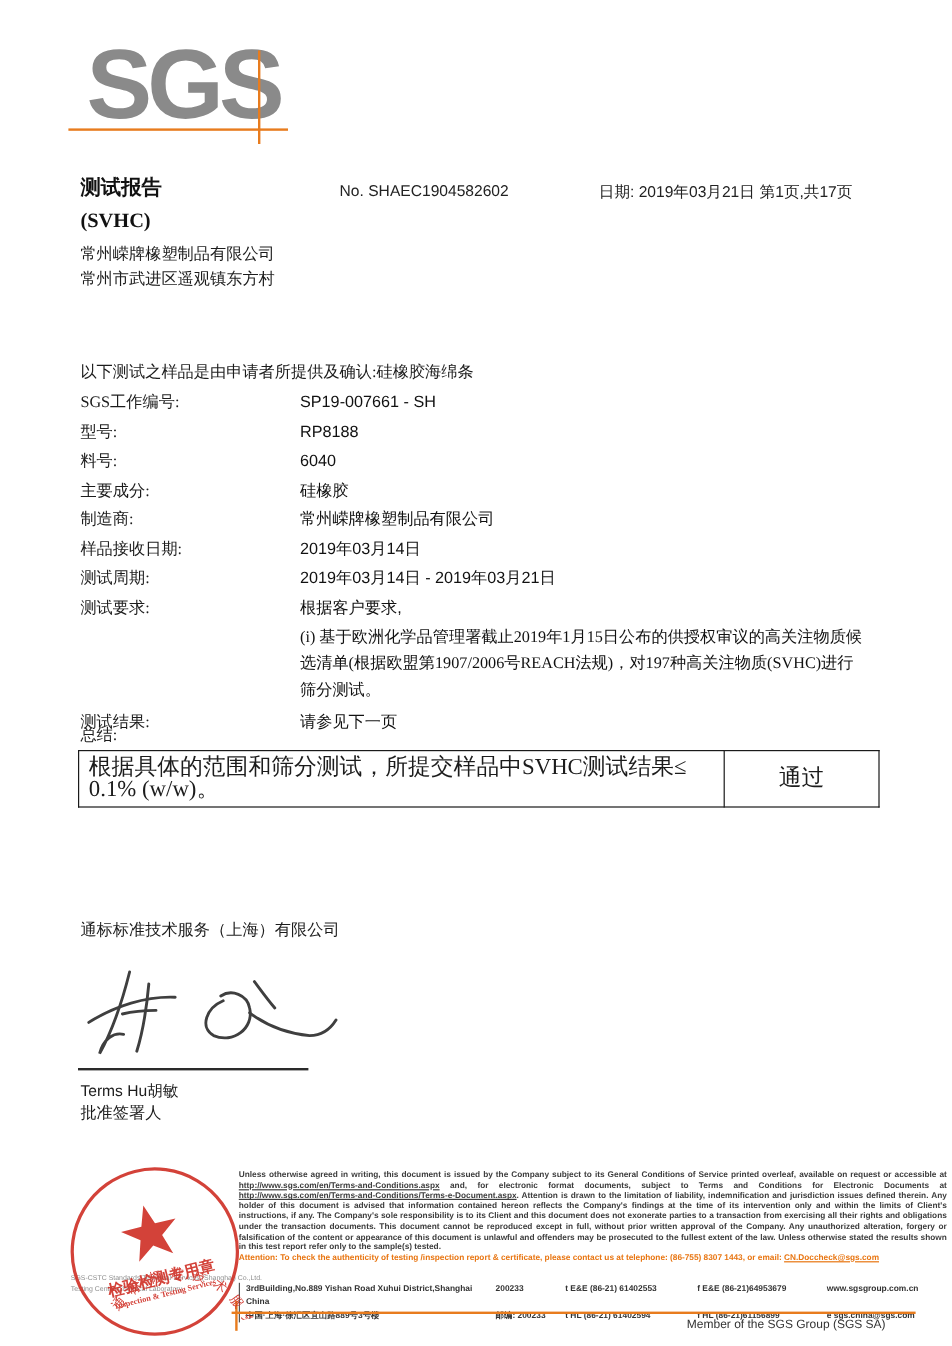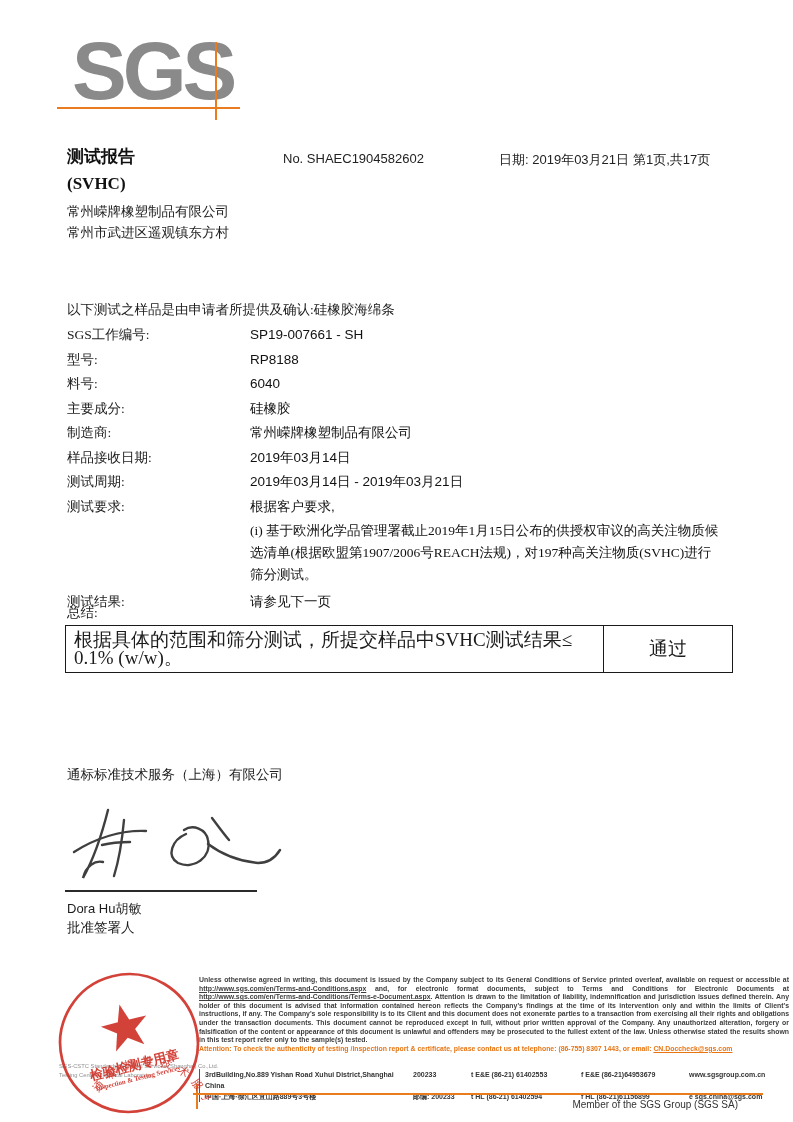--- a/index.html
+++ b/index.html
@@ -145,21 +145,21 @@
       <path d="M14,52 C36,38 62,30 86,31"></path>
       <path d="M48,10 C42,34 33,60 23,78 C26,66 35,60 43,62"></path>
       <path d="M64,20 C62,42 59,60 54,76"></path>
       <path d="M42,45 C50,43 60,42 70,42"></path>
       <path d="M126,34 C112,40 106,56 118,63 C134,70 152,57 148,40 C146,29 133,24 124,30"></path>
       <path d="M148,44 C160,53 176,61 198,63 C208,63 215,58 220,50"></path>
       <path d="M152,18 C158,26 163,33 169,40"></path>
     </g>
   </svg>
   <div class="abs sig-line"></div>
-  <div class="abs sig-name">Dora Hu胡敏</div>
+  <div class="abs sig-name">Terms Hu胡敏</div>
   <div class="abs sig-title">批准签署人</div>
 
   <div class="abs stamp-company">
     <div>SGS-CSTC Standards Technical Services (Shanghai) Co.,Ltd.</div>
     <div>Testing Center-Chemical Laboratory</div>
   </div>
 
   <div class="abs legal">
     <span>Unless otherwise agreed in writing, this document is issued by the Company subject to its General Conditions of Service printed overleaf, available on request or accessible at </span><span class="url">http://www.sgs.com/en/Terms-and-Conditions.aspx</span><span> and, for electronic format documents, subject to Terms and Conditions for Electronic Documents at </span><span class="url">http://www.sgs.com/en/Terms-and-Conditions/Terms-e-Document.aspx</span><span>. Attention is drawn to the limitation of liability, indemnification and jurisdiction issues defined therein. Any holder of this document is advised that information contained hereon reflects the Company's findings at the time of its intervention only and within the limits of Client's instructions, if any. The Company's sole responsibility is to its Client and this document does not exonerate parties to a transaction from exercising all their rights and obligations under the transaction documents. This document cannot be reproduced except in full, without prior written approval of the Company. Any unauthorized alteration, forgery or falsification of the content or appearance of this document is unlawful and offenders may be prosecuted to the fullest extent of the law. Unless otherwise stated the results shown in this test report refer only to the sample(s) tested.</span>
     <div class="attention">

